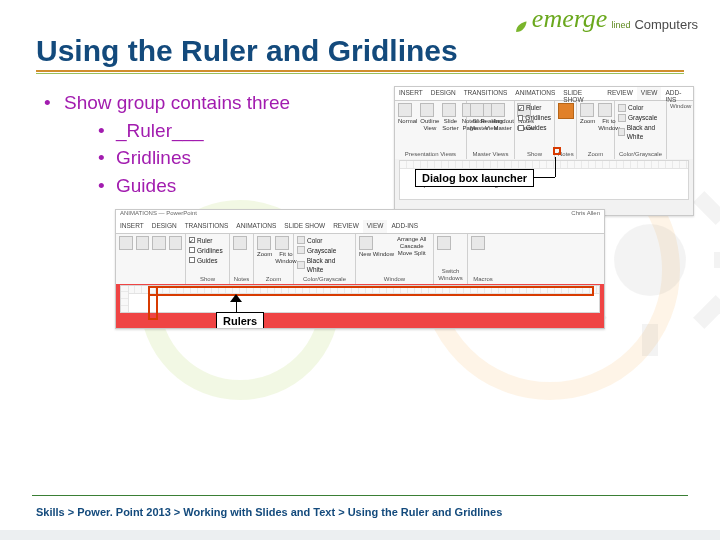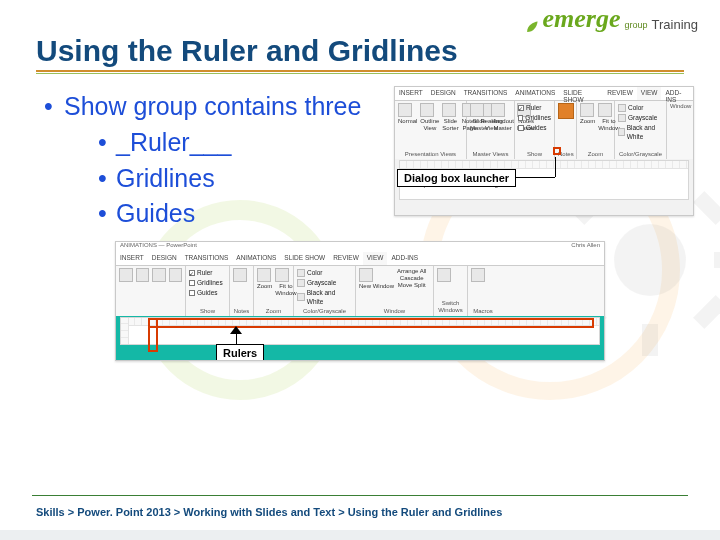--- a/index.html
+++ b/index.html
@@ -5,42 +5,42 @@
   * { box-sizing: border-box; margin: 0; padding: 0; }
   html, body { width: 720px; height: 540px; font-family: Arial, Helvetica, sans-serif; background: #fff; position: relative; overflow: hidden; }
 
   
   .bg-circle1 { position: absolute; border: 20px solid #b7d96a; opacity: 0.18; border-radius: 50%; width: 200px; height: 200px; left: 140px; top: 200px; }
   .bg-circle2 { position: absolute; border: 18px solid #f3a23a; opacity: 0.12; border-radius: 50%; width: 260px; height: 260px; left: 420px; top: 140px; }
   .bg-gear    { position: absolute; right: -30px; top: 160px; width: 200px; height: 200px; opacity: 0.08; }
   .bg-gear svg { width: 100%; height: 100%; }
 
   .logo { position: absolute; top: 4px; right: 22px; display: flex; align-items: flex-end; gap: 4px; }
-  .logo .word1 { font-family: Georgia, 'Times New Roman', serif; font-style: italic; font-size: 26px; color: #6aa81d; font-weight: bold; }
+  .logo .word1 { font-family: Georgia, 'Times New Roman', serif; font-style: italic; font-size: 26px; color: #6aa81d; font-weight: normal; }
   .logo .with  { font-size: 9px; color: #5f8a1f; padding-bottom: 4px; }
   .logo .word2 { font-size: 13px; color: #4a4a4a; padding-bottom: 2px; text-transform: none; }
   .logo-leaf { width: 14px; height: 14px; display: inline-block; }
   .logo-leaf svg { width: 100%; height: 100%; }
 
   .slide { position: relative; width: 100%; height: 100%; padding: 26px 36px 0 36px; }
 
   h1.title { font-size: 30px; color: #134a7c; font-weight: bold; margin: 8px 0 2px 0; }
   .title-rule-outer { border-top: 2px solid #d08d2d; margin-top: 2px; }
   .title-rule-inner { border-top: 1px solid #9bc05a; margin-top: 1px; }
 
   .body { position: relative; margin-top: 16px; }
-  ul.bullets { list-style: none; font-size: 25px; color: #1d4ed8; line-height: 1.35; }
+  ul.bullets { list-style: none; font-size: 19px; color: #a21caf; line-height: 1.35; }
   ul.bullets > li { position: relative; padding-left: 28px; margin-bottom: 2px; }
   ul.bullets > li::before { content: "•"; position: absolute; left: 8px; top: 0; }
   ul.sub { list-style: none; margin: 2px 0 2px 0; }
   ul.sub > li { position: relative; padding-left: 52px; margin-bottom: 2px; }
   ul.sub > li::before { content: "•"; position: absolute; left: 34px; top: 0; }
 
   .ribbon-fig1 { position: absolute; top: 86px; right: 26px; width: 300px; height: 130px; background: #f2f2f2; border: 1px solid #c9c9c9; box-shadow: 0 1px 2px rgba(0,0,0,0.15); font-size: 8px; color: #333; overflow: hidden; }
-  .ribbon-fig2 { display: block; margin: 10px auto 0 auto; width: 490px; height: 120px; background: #14b8a6; border: 1px solid #c9c9c9; box-shadow: 0 1px 2px rgba(0,0,0,0.15); font-size: 8px; color: #333; position: relative; overflow: hidden; }
+  .ribbon-fig2 { display: block; margin: 10px auto 0 auto; width: 490px; height: 120px; background: #ef4444; border: 1px solid #c9c9c9; box-shadow: 0 1px 2px rgba(0,0,0,0.15); font-size: 8px; color: #333; position: relative; overflow: hidden; }
 
   .rtabs { display: flex; background: #fff; border-bottom: 1px solid #ccc; height: 14px; font-size: 6.5px; color: #444; }
   .rtabs span { padding: 2px 4px; }
   .rtabs .active { background: #f7f7f7; border-bottom: 1px solid #f7f7f7; }
   .rgroups { display: flex; height: 58px; background: #f7f7f7; }
   .rgroup { border-right: 1px solid #d0d0d0; padding: 2px 3px; display: flex; flex-direction: column; justify-content: space-between; }
   .rgroup .lbl { text-align: center; font-size: 6px; color: #555; }
   .chk { font-size: 6.5px; color: #222; line-height: 9px; display: flex; align-items: center; gap: 2px; }
   .chk .box { width: 6px; height: 6px; border: 1px solid #777; display: inline-block; background: #fff; }
   .chk .box.on::after { content: "✓"; font-size: 6px; position: relative; top: -2px; left: -1px; color: #333; }
@@ -88,22 +88,22 @@
         </g>
       </g>
     </svg>
 </div>
 
 <div class="logo">
   <span class="logo-leaf"><svg viewBox="0 0 20 20">
         <path d="M3 17 C3 7 12 3 18 2 C17 10 12 17 3 17 Z" fill="#7ab52c"></path>
       </svg></span>
   <span class="word1">emerge</span>
-  <span class="with">group</span>
-  <span class="word2">Training</span>
+  <span class="with">lined</span>
+  <span class="word2">Computers</span>
 </div>
 
 <div class="slide">
   <h1 class="title">Using the Ruler and Gridlines</h1>
   <div class="title-rule-outer"></div>
   <div class="title-rule-inner"></div>
 
   <div class="body">
     <ul class="bullets">
       <li>
@@ -231,21 +231,21 @@
     <div class="rdoc">
       <div class="htick"></div>
       <div class="txt">
         <span>Customer Service</span><br>
         <span>xpectations Staff Training</span>
       </div>
     </div>
     <div class="rf1-redbox" style="left:158px;top:60px;width:8px;height:8px"></div>
     <div class="callout-line" style="left:100px;top:90px;width:60px;height:1px"></div>
     <div class="callout-line" style="left:160px;top:70px;width:1px;height:20px"></div>
-    <div class="callout" style="left:2px;top:82px">Dialog box launcher</div>
+    <div class="callout" style="left:20px;top:82px">Dialog box launcher</div>
   </div>
 
   <div class="ribbon-fig2">
     <div style="display:flex;justify-content:space-between;background:#fff;height:10px;font-size:6px;color:#666;padding:0 4px">
       <span>ANIMATIONS — PowerPoint</span>
       <span>Chris Allen</span>
     </div>
     <div class="rtabs">
       <span>INSERT</span>
       <span>DESIGN</span>

